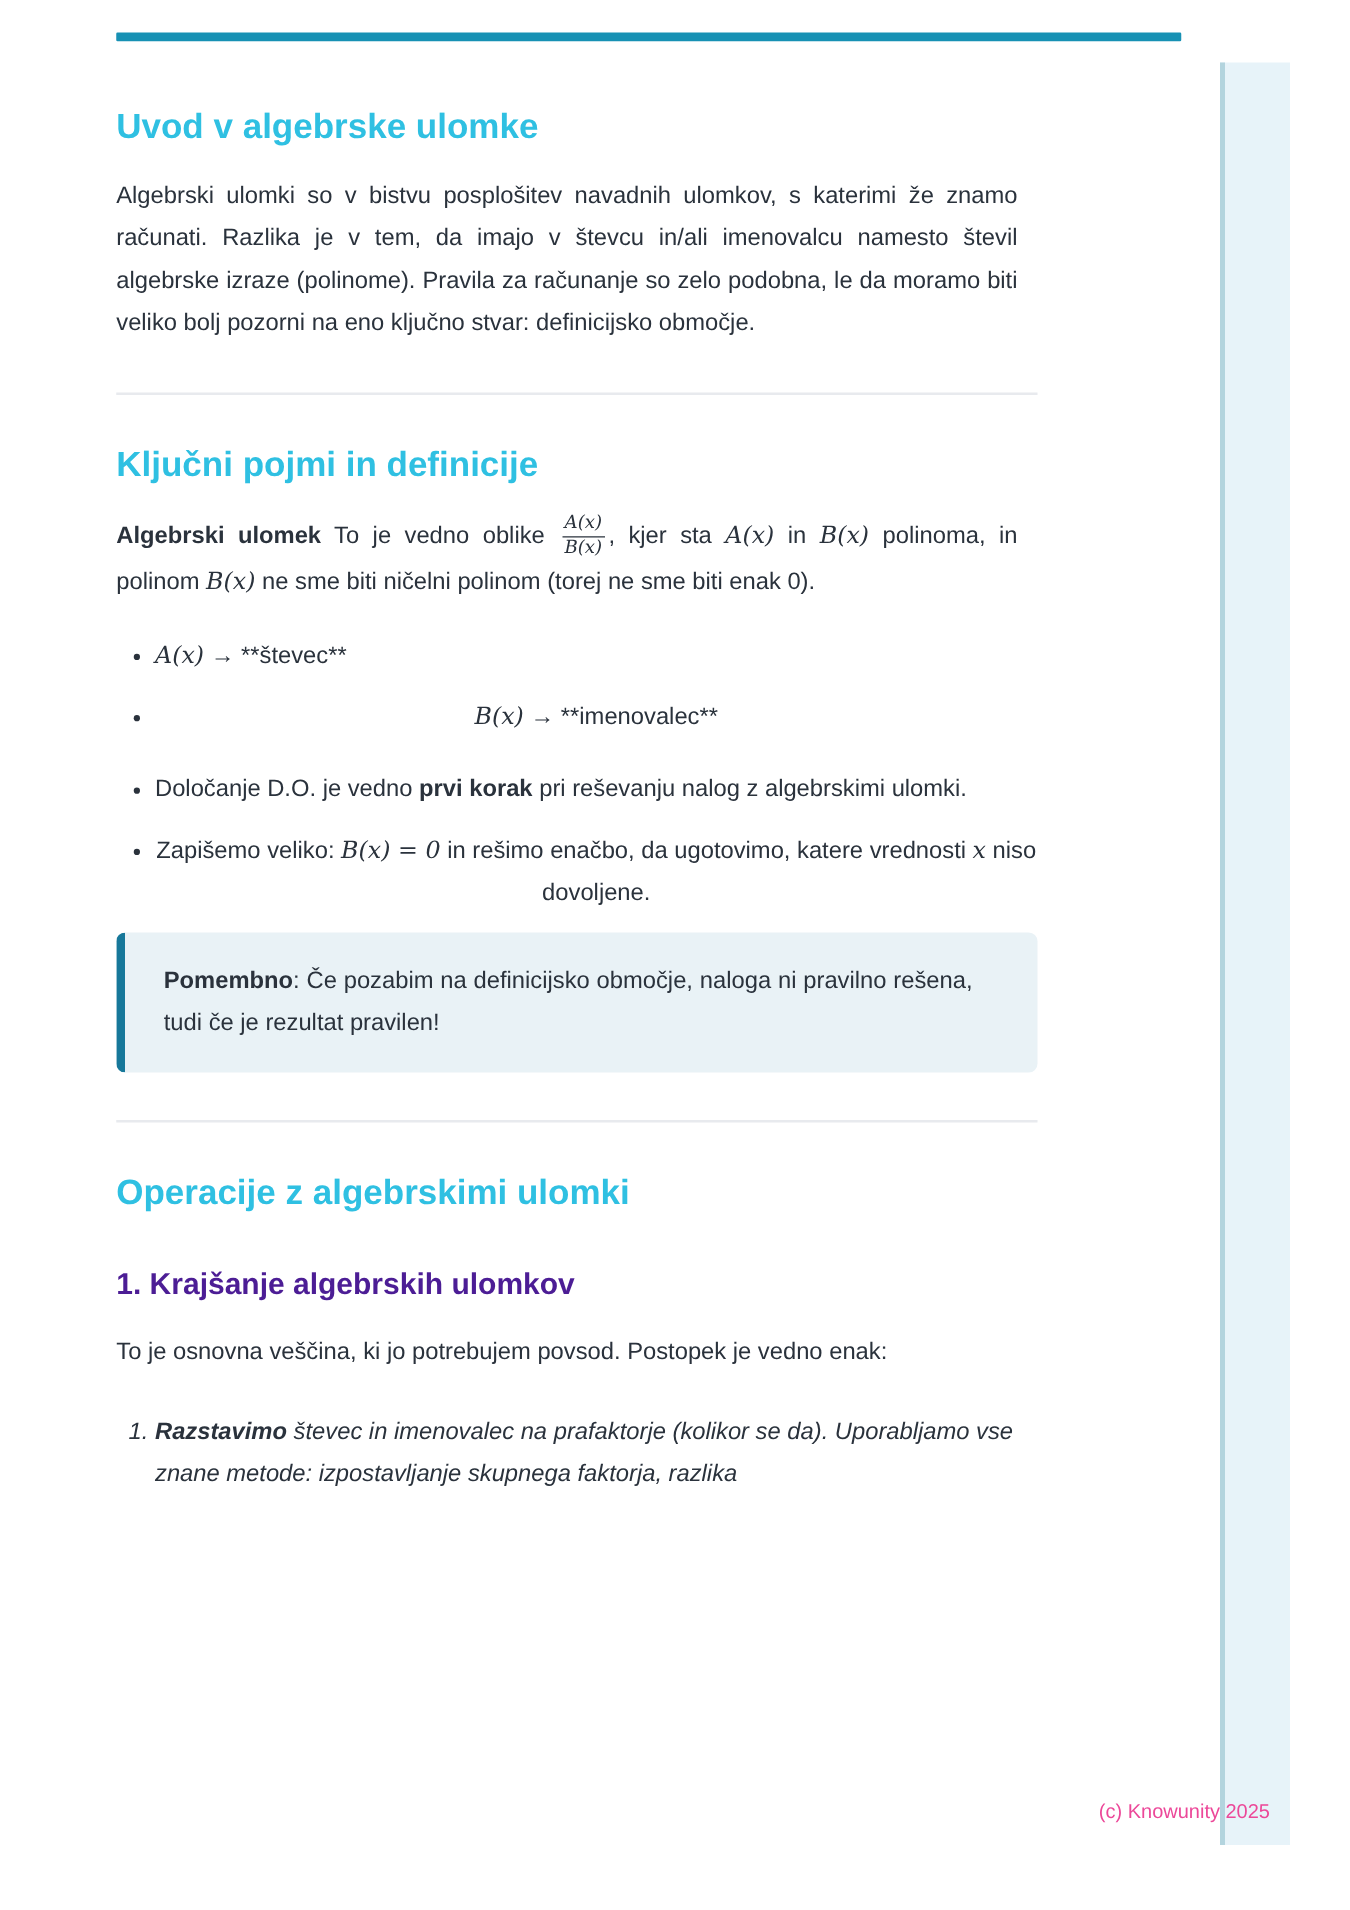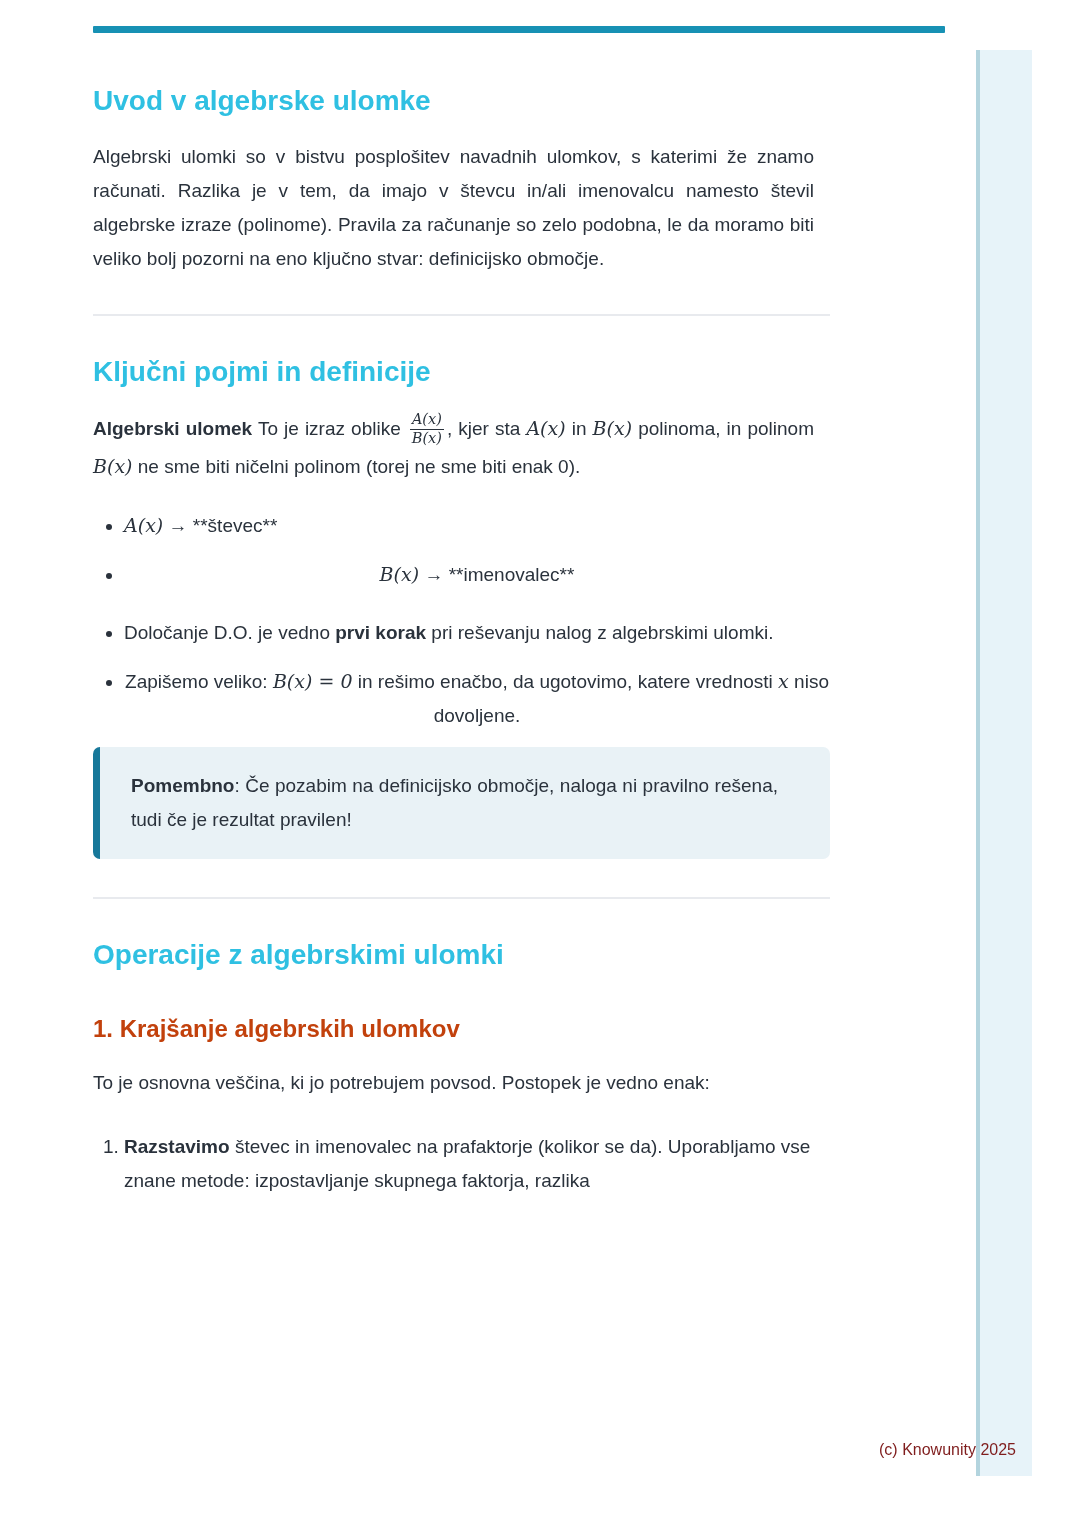--- a/index.html
+++ b/index.html
@@ -8,71 +8,71 @@
     background:#ffffff;color:#2a323c;
     font-family:"Liberation Sans", sans-serif;
   }
   .content{position:absolute;left:93px;top:0;width:737px;}
   .page-title{
     margin:97px 0 0 0;font-size:45px;line-height:1.1;font-weight:800;
     letter-spacing:-0.5px;color:#1791b4;
   }
   .title-rule{width:852px;height:7px;background:#1791b4;border:none;margin:26px 0 0 0;border-radius:1px;}
   .h2{font-size:28px;line-height:1.15;font-weight:700;color:#2fc0e2;margin:0;}
-  .h3{font-size:24px;line-height:1.15;font-weight:700;color:#c2410c;margin:44px 0 0 0;}
+  .h3{font-size:24px;line-height:1.15;font-weight:700;color:#4c1d95;margin:44px 0 0 0;}
   .mt-sec{margin-top:52px;}
   .mt-sec2{margin-top:40px;}
   .para{font-size:19px;line-height:34px;margin:23px 16px 0 0;text-align:justify;}
   .divider{height:2px;background:#e8eaee;border:none;margin:38px 0 0 0;width:737px;}
   .bold{font-weight:700;}
   .math{font-family:"DejaVu Serif", serif;font-style:italic;font-size:19px;}
   .frac{
     display:inline-flex;flex-direction:column;align-items:center;vertical-align:middle;
     font-family:"DejaVu Serif", serif;font-style:italic;font-size:14.5px;line-height:1.2;
     margin:0 3px;position:relative;top:-1px;
   }
   .frac .num{border-bottom:1.4px solid #2a323c;padding:0 2px 1px 2px;}
   .frac .den{padding:0 2px;}
   ul.bullets{margin:24px 0 0 0;padding:0 0 0 31px;list-style:disc;}
   ul.bullets li{font-size:19px;line-height:34px;}
   ul.bullets li + li{margin-top:14px;text-align:center;}
   ol.steps{margin:30px 0 0 0;padding:0 0 0 31px;}
-  ol.steps li{font-size:19px;line-height:34px;}
+  ol.steps li{font-size:19px;line-height:34px;font-style:italic;}
   .callout{
     margin:14px 0 0 0;background:#e9f2f6;border-left:7px solid #17789a;
     border-radius:7px;padding:22px 52px 22px 31px;
   }
   .callout .para{margin:0;}
   .side-strip{
     position:absolute;left:976px;top:50px;width:52px;height:1426px;
     background:#e7f3f9;border-left:4px solid #b3d4de;
   }
   .watermark{
-    position:absolute;top:1441px;right:64px;font-size:16px;color:#7f1d1d;
+    position:absolute;top:1441px;right:64px;font-size:16px;color:#ec4899;
     z-index:2;white-space:nowrap;
   }
 </style>
 </head>
 <body>
 
 <div class="side-strip"></div>
 <div class="watermark">(c) Knowunity 2025</div>
 
 <div class="content">
 
   <div class="title-rule"></div>
 
   <h2 class="h2 mt-sec">Uvod v algebrske ulomke</h2>
   <p class="para">Algebrski ulomki so v bistvu posplošitev navadnih ulomkov, s katerimi že znamo računati. Razlika je v tem, da imajo v števcu in/ali imenovalcu namesto števil algebrske izraze (polinome). Pravila za računanje so zelo podobna, le da moramo biti veliko bolj pozorni na eno ključno stvar: definicijsko območje.</p>
 
   <hr class="divider">
 
   <h2 class="h2 mt-sec2">Ključni pojmi in definicije</h2>
 
-  <p class="para"><span class="bold">Algebrski ulomek</span><span> To je izraz oblike </span><span class="frac">
+  <p class="para"><span class="bold">Algebrski ulomek</span><span> To je vedno oblike </span><span class="frac">
         <span class="num">A(x)</span>
         <span class="den">B(x)</span>
       </span><span>, kjer sta </span><span class="math">A(x)</span><span> in </span><span class="math">B(x)</span><span> polinoma, in polinom </span><span class="math">B(x)</span><span> ne sme biti ničelni polinom (torej ne sme biti enak 0).</span></p>
 
   <ul class="bullets">
     <li><span class="math">A(x)</span><span> → **števec**</span></li>
     <li><span class="math">B(x)</span><span> → **imenovalec**</span></li>
   </ul>
 
 

